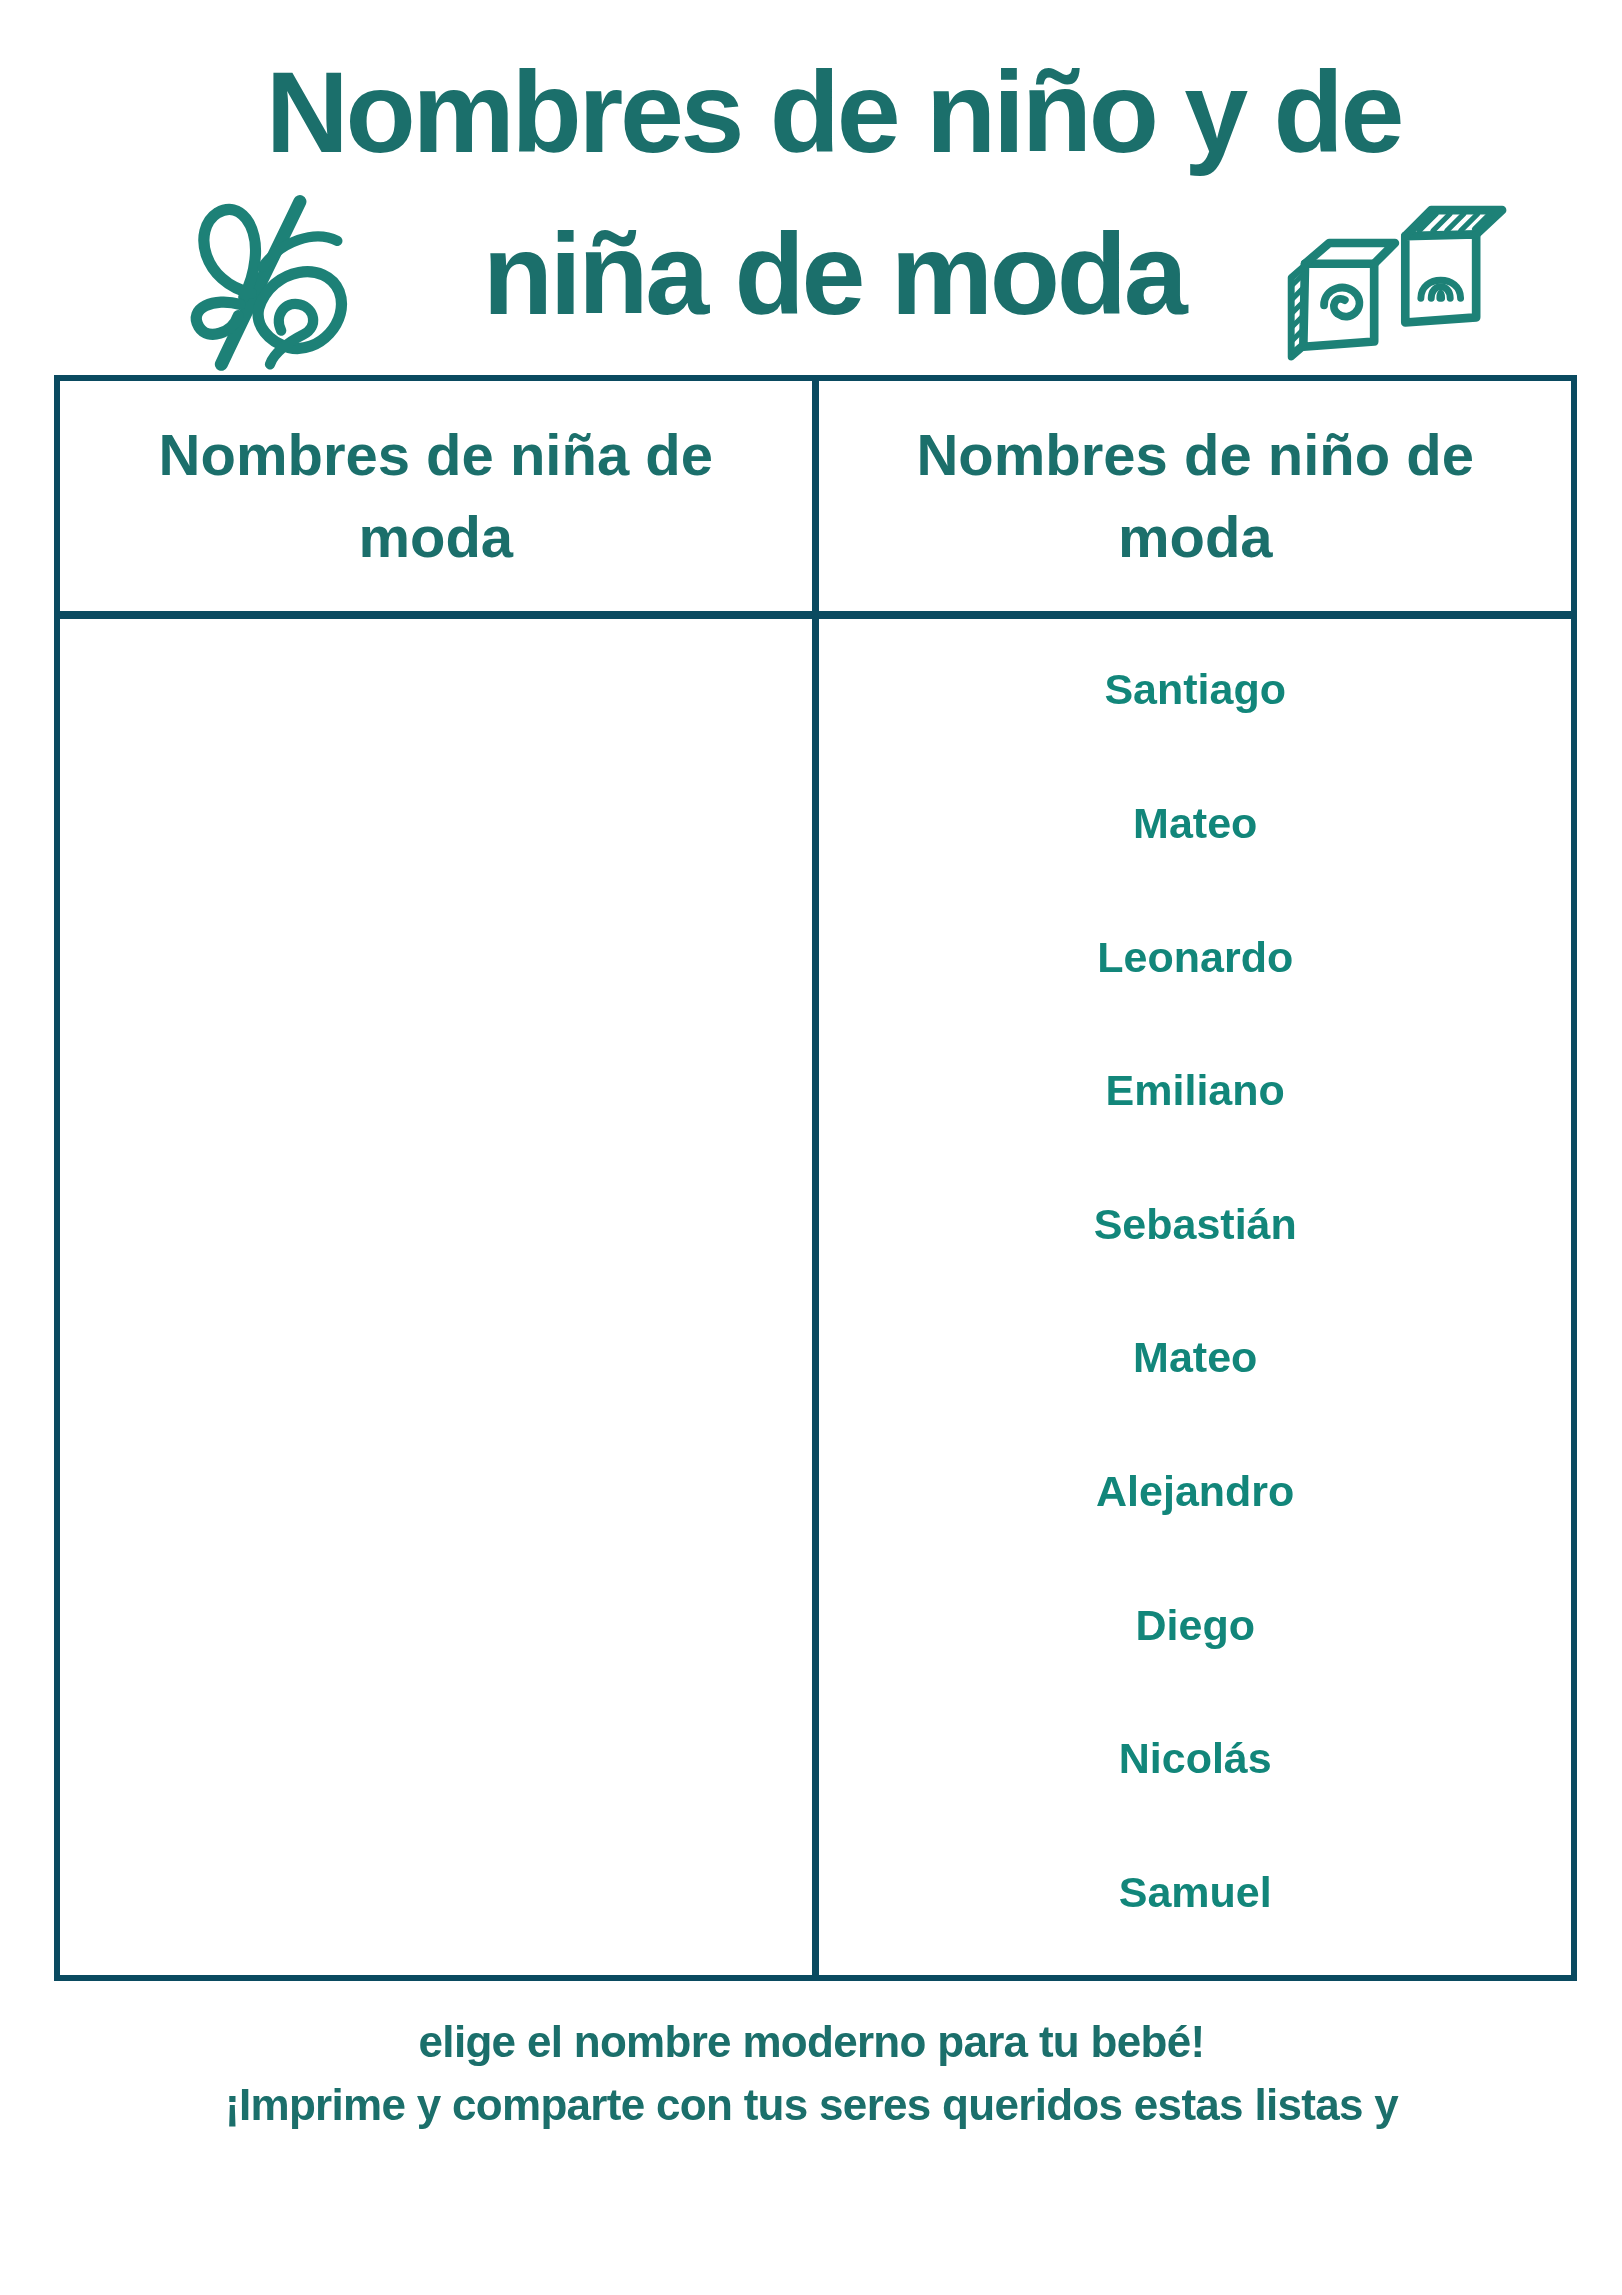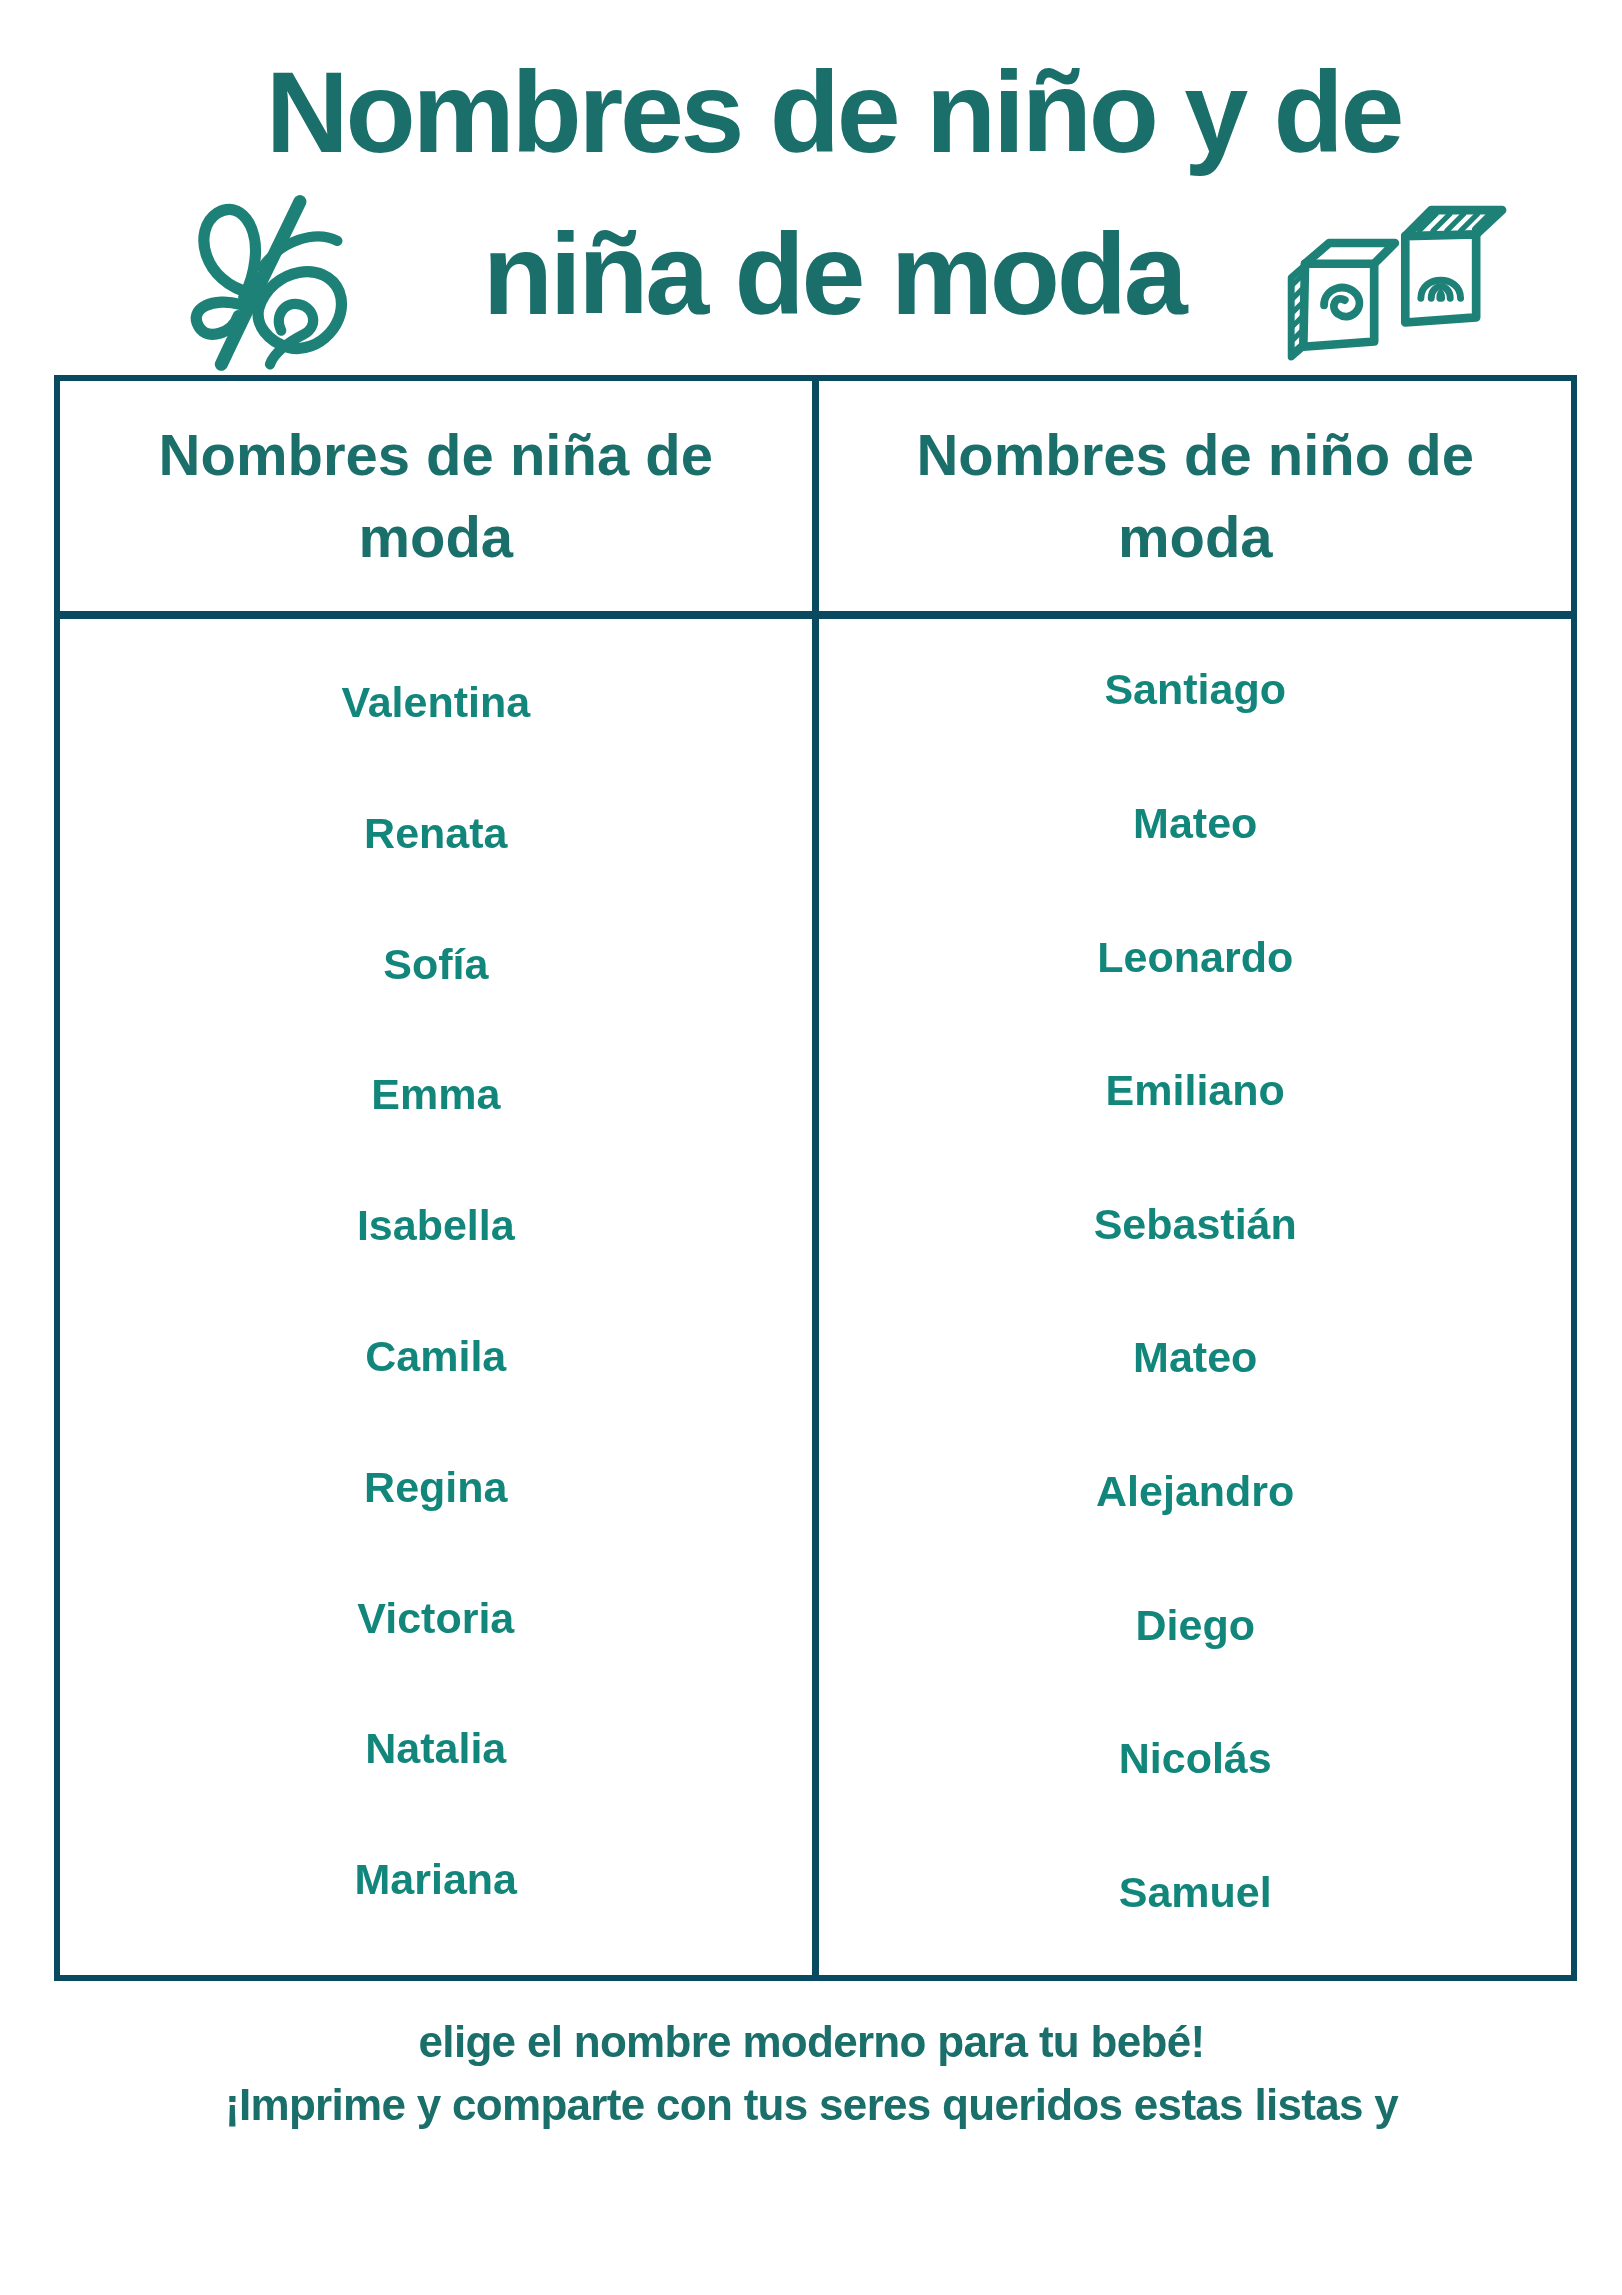--- a/index.html
+++ b/index.html
@@ -155,32 +155,20 @@
     <div class="tbl-divider-v"></div>
     <div class="tbl-divider-h"></div>
 
     <div class="tbl-header col-girls-h">
       <div class="hdr-text">Nombres de niña de moda</div>
     </div>
     <div class="tbl-header col-boys-h">
       <div class="hdr-text">Nombres de niño de moda</div>
     </div>
 
-    <div class="name-col col-girls">
-        <div class="name">Valentina</div>
-        <div class="name">Renata</div>
-        <div class="name">Sofía</div>
-        <div class="name">Emma</div>
-        <div class="name">Isabella</div>
-        <div class="name">Camila</div>
-        <div class="name">Regina</div>
-        <div class="name">Victoria</div>
-        <div class="name">Natalia</div>
-        <div class="name">Mariana</div>
-      </div>
     <div class="name-col col-boys">
         <div class="name">Santiago</div>
         <div class="name">Mateo</div>
         <div class="name">Leonardo</div>
         <div class="name">Emiliano</div>
         <div class="name">Sebastián</div>
         <div class="name">Mateo</div>
         <div class="name">Alejandro</div>
         <div class="name">Diego</div>
         <div class="name">Nicolás</div>

